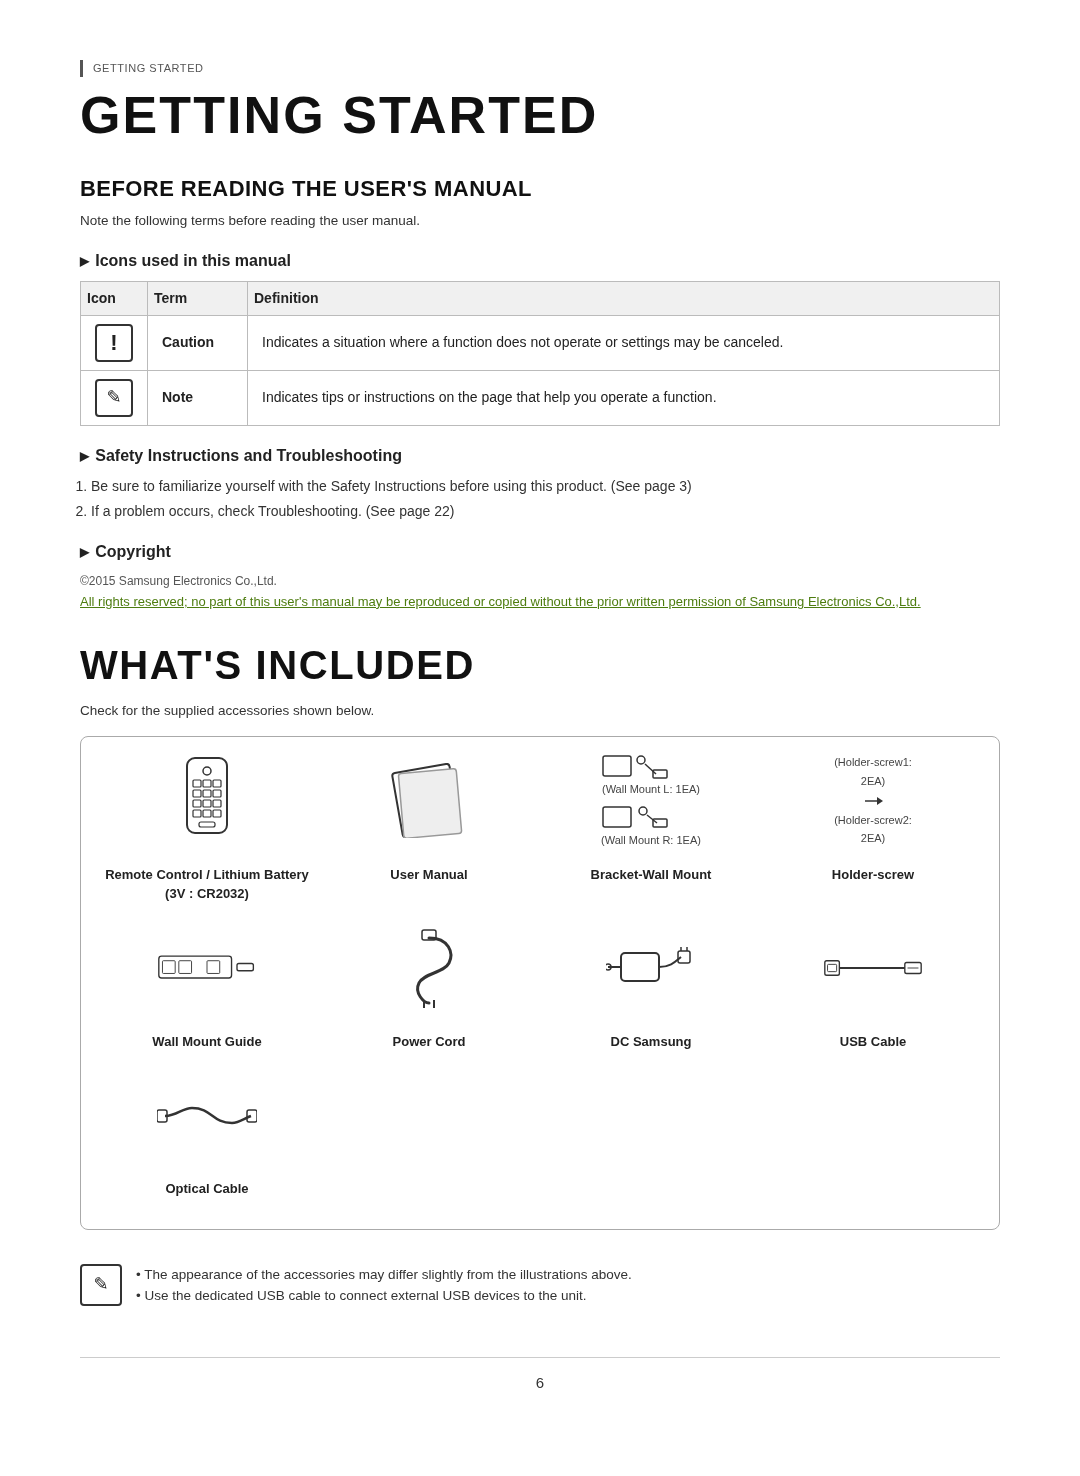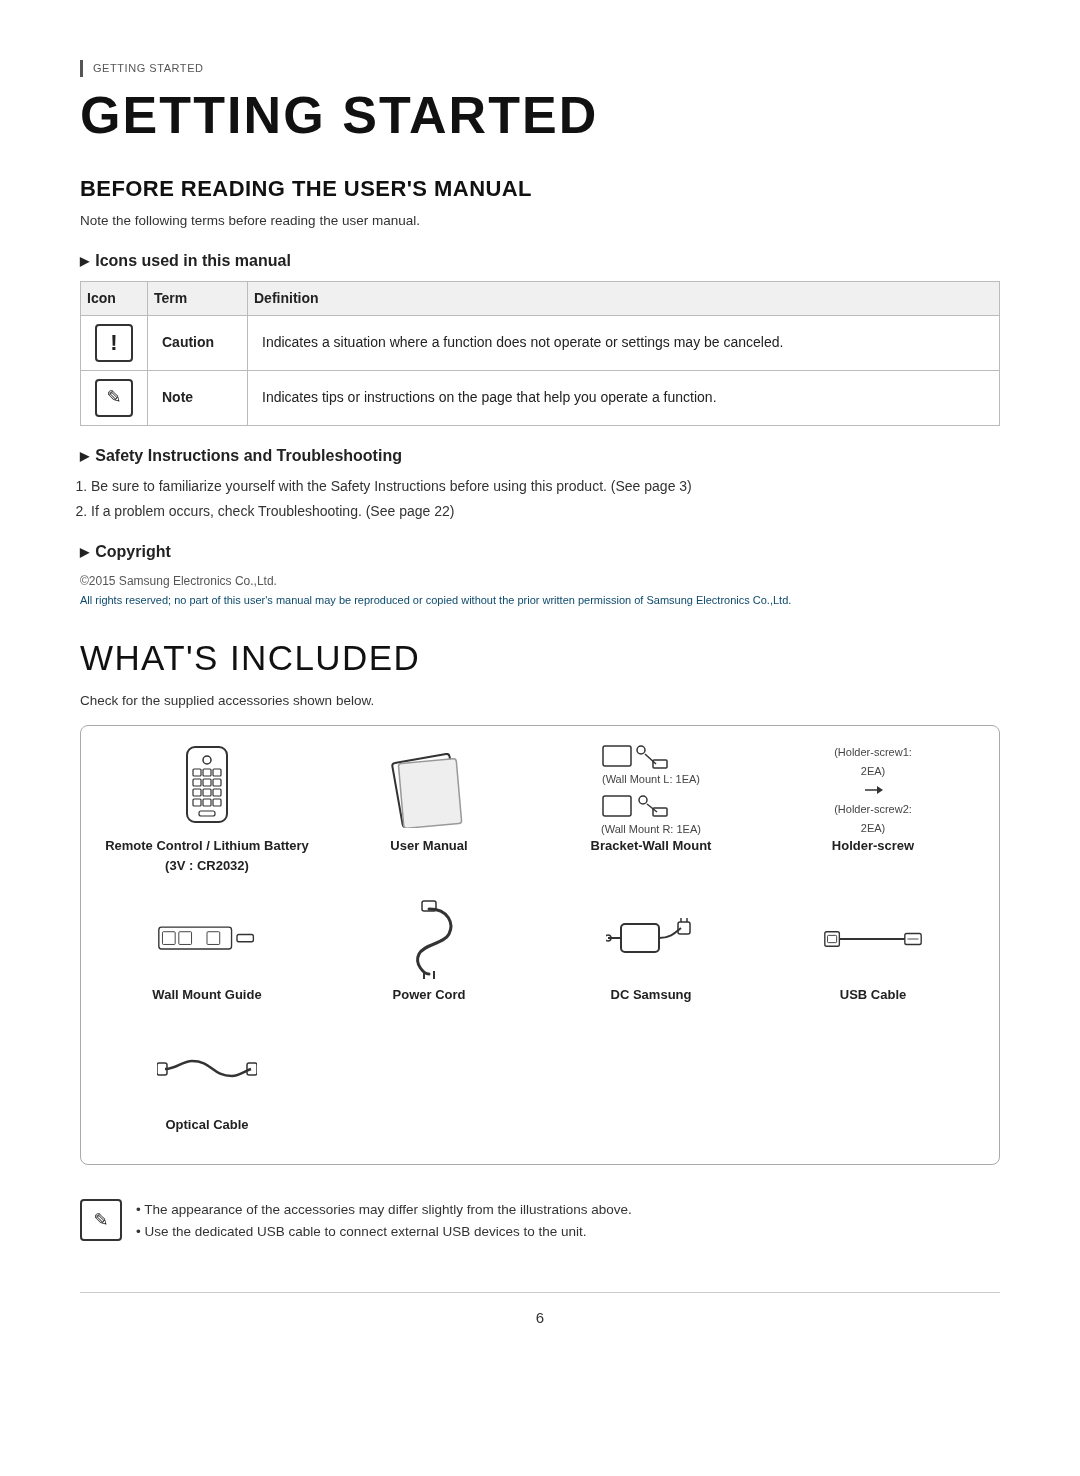--- a/index.html
+++ b/index.html
@@ -107,33 +107,34 @@
     .numbered-list {
       margin-left: 11px;
       margin-bottom: 12px;
     }
     .numbered-list li {
       font-size: 14px;
       margin-bottom: 4px;
       color: #333;
     }
     .copyright-block {
-      font-size: 11px;
-      color: #0c4a6e;
+      font-size: 13px;
+      color: #4d7c0f;
       margin-bottom: 6px;
+      text-decoration: underline;
     }
     .copyright-title {
       font-size: 12px;
       color: #555;
       margin-bottom: 2px;
     }
     
     .whats-included-title {
-      font-size: 35px;
-      font-weight: 400;
+      font-size: 40px;
+      font-weight: 700;
       letter-spacing: 0.04em;
       margin-top: 24px;
       margin-bottom: 6px;
       color: #111;
     }
     .accessories-box {
       border: 1.5px solid #aaa;
       border-radius: 8px;
       padding: 24px 20px 20px 20px;
       margin-top: 12px;
@@ -142,21 +143,21 @@
       display: grid;
       grid-template-columns: repeat(4, 1fr);
       gap: 24px 10px;
       margin-bottom: 10px;
     }
     .accessory-item {
       display: flex;
       flex-direction: column;
       align-items: center;
       text-align: center;
-      gap: 6px;
+      gap: 24px;
     }
     .accessory-label {
       font-size: 13px;
       font-weight: 700;
       color: #222;
       text-align: center;
     }
     .accessory-img {
       width: 100px;
       height: 80px;

